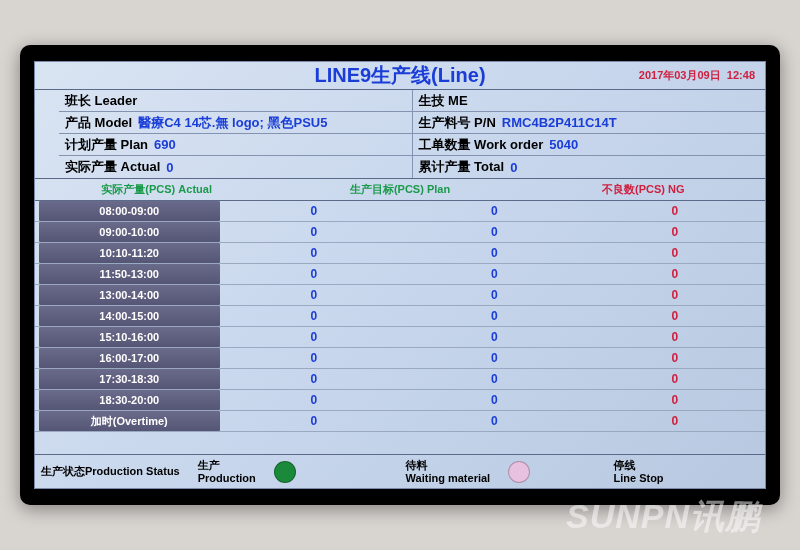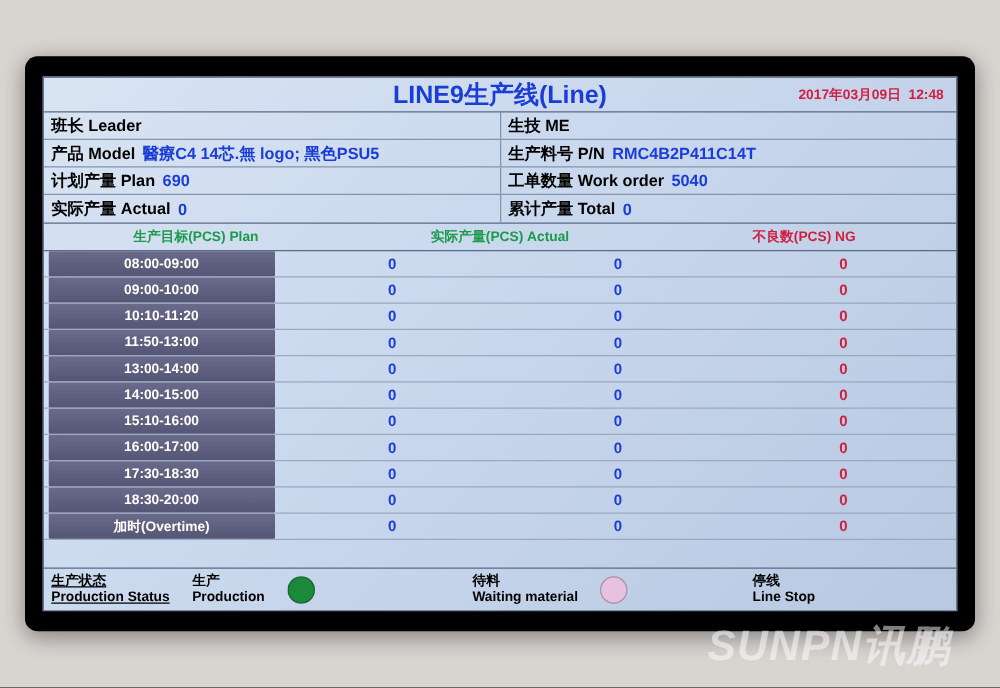--- a/index.html
+++ b/index.html
@@ -52,20 +52,21 @@
     font-size: 11px;
     font-weight: bold;
   }
   .info-grid {
     border-bottom: 1px solid #5a6a88;
   }
   .info-row {
     display: flex;
     height: 22px;
     border-bottom: 1px solid #8494b0;
+    margin-left: 24px;
   }
   .info-row:last-child { border-bottom: none; }
   .info-cell {
     flex: 1;
     display: flex;
     align-items: center;
     padding-left: 6px;
     font-weight: bold;
     font-size: 13px;
     overflow: hidden;
@@ -121,25 +122,24 @@
     height: 34px;
     border-top: 1px solid #5a6a88;
     display: flex;
     align-items: center;
     padding: 0 6px;
     font-weight: bold;
     font-size: 11px;
   }
   .status-label {
     display: flex;
-    flex-direction: column;
+    flex-direction: row;
     align-items: flex-start;
     line-height: 1.1;
     margin-right: 18px;
-    text-decoration: underline;
   }
   .status-item {
     display: flex;
     align-items: center;
     flex: 1;
   }
   .status-item .dot {
     width: 22px;
     height: 22px;
     border-radius: 50%;
@@ -214,22 +214,22 @@
           <span class="info-value">0</span>
         </div>
         <div class="info-cell">
           <span class="info-label">累计产量 Total</span>
           <span class="info-value">0</span>
         </div>
       </div>
     </div>
 
     <div class="table-head">
+      <div class="col actual">实际产量(PCS) Actual</div>
       <div class="col plan">生产目标(PCS) Plan</div>
-      <div class="col actual">实际产量(PCS) Actual</div>
       <div class="col ng">不良数(PCS) NG</div>
     </div>
 
     <div class="data-rows" id="data-rows">
         <div class="data-row">
           <div class="cell time-cell">08:00-09:00</div>
           <div class="cell plan-cell">0</div>
           <div class="cell actual-cell">0</div>
           <div class="cell ng-cell">0</div>
         </div>

